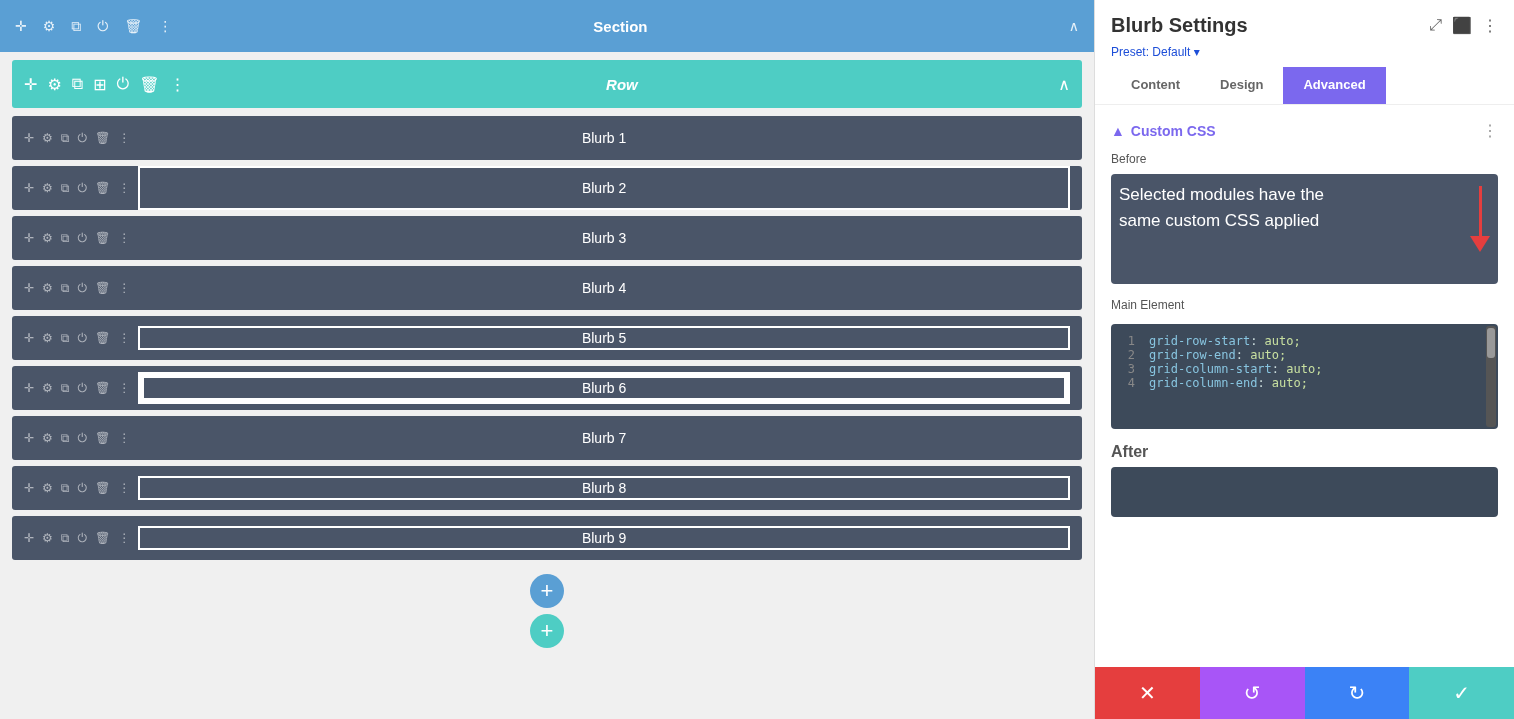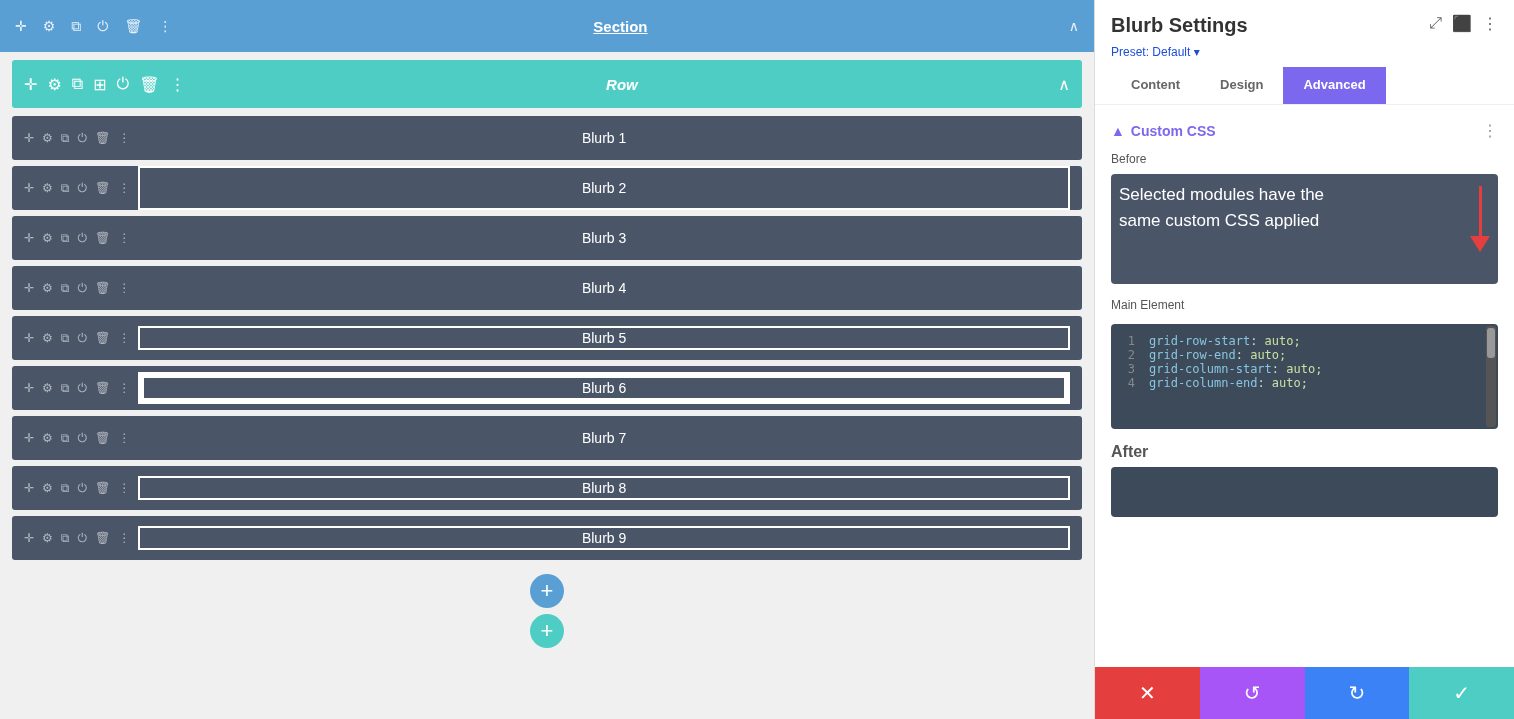--- a/index.html
+++ b/index.html
@@ -22,21 +22,20 @@
       align-items: center;
       padding: 0 12px;
       height: 52px;
       gap: 10px;
     }
     .section-bar .title {
       flex: 1;
       text-align: center;
       font-weight: 600;
       font-size: 15px;
-      text-decoration: underline;
     }
     .section-bar .icon-btn {
       color: rgba(255,255,255,0.85);
       font-size: 14px;
       cursor: pointer;
       padding: 3px;
     }
 
     
     .row-bar {
@@ -123,21 +122,21 @@
       border-left: 1px solid #ddd;
     }
 
     .panel-header {
       background: white;
       padding: 14px 16px 0;
       border-bottom: 1px solid #eee;
     }
     .panel-header-top {
       display: flex;
-      align-items: flex-start;
+      align-items: center;
       justify-content: space-between;
       margin-bottom: 8px;
     }
     .panel-title {
       font-size: 20px;
       font-weight: 700;
       color: #333;
     }
     .panel-header-icons {
       display: flex;

